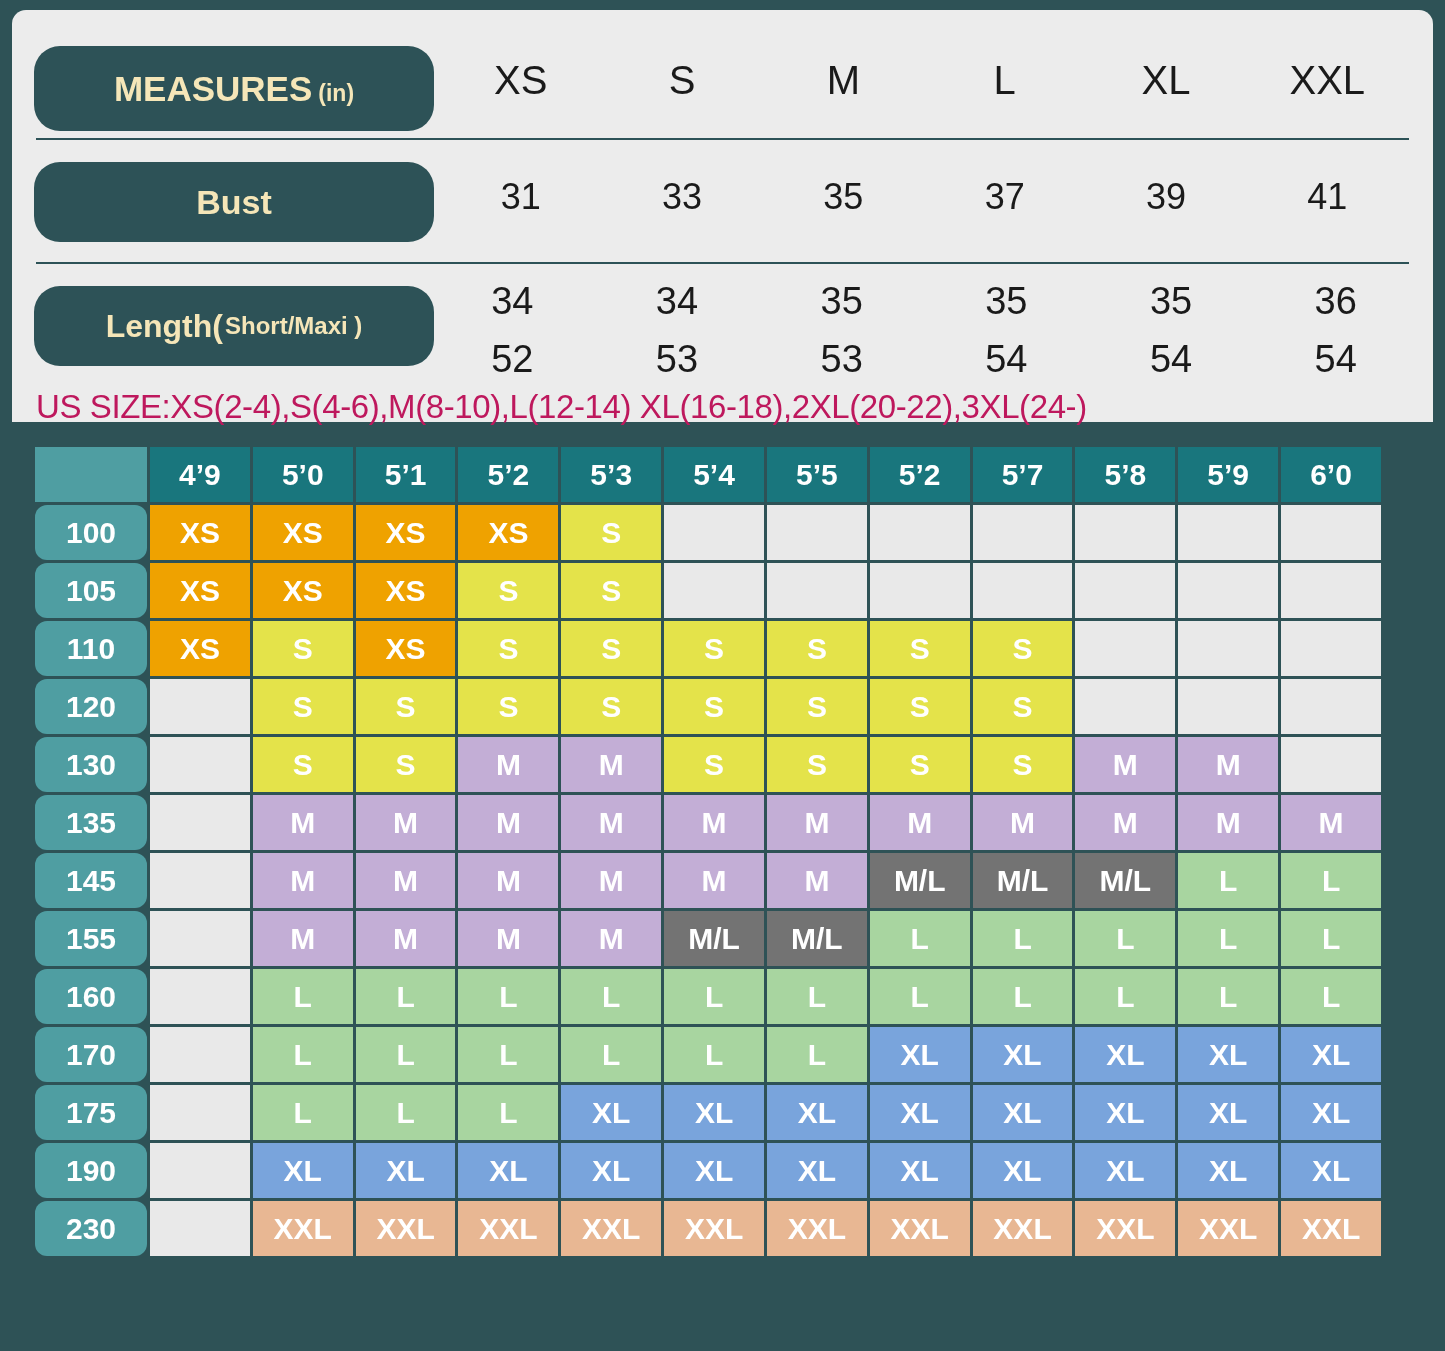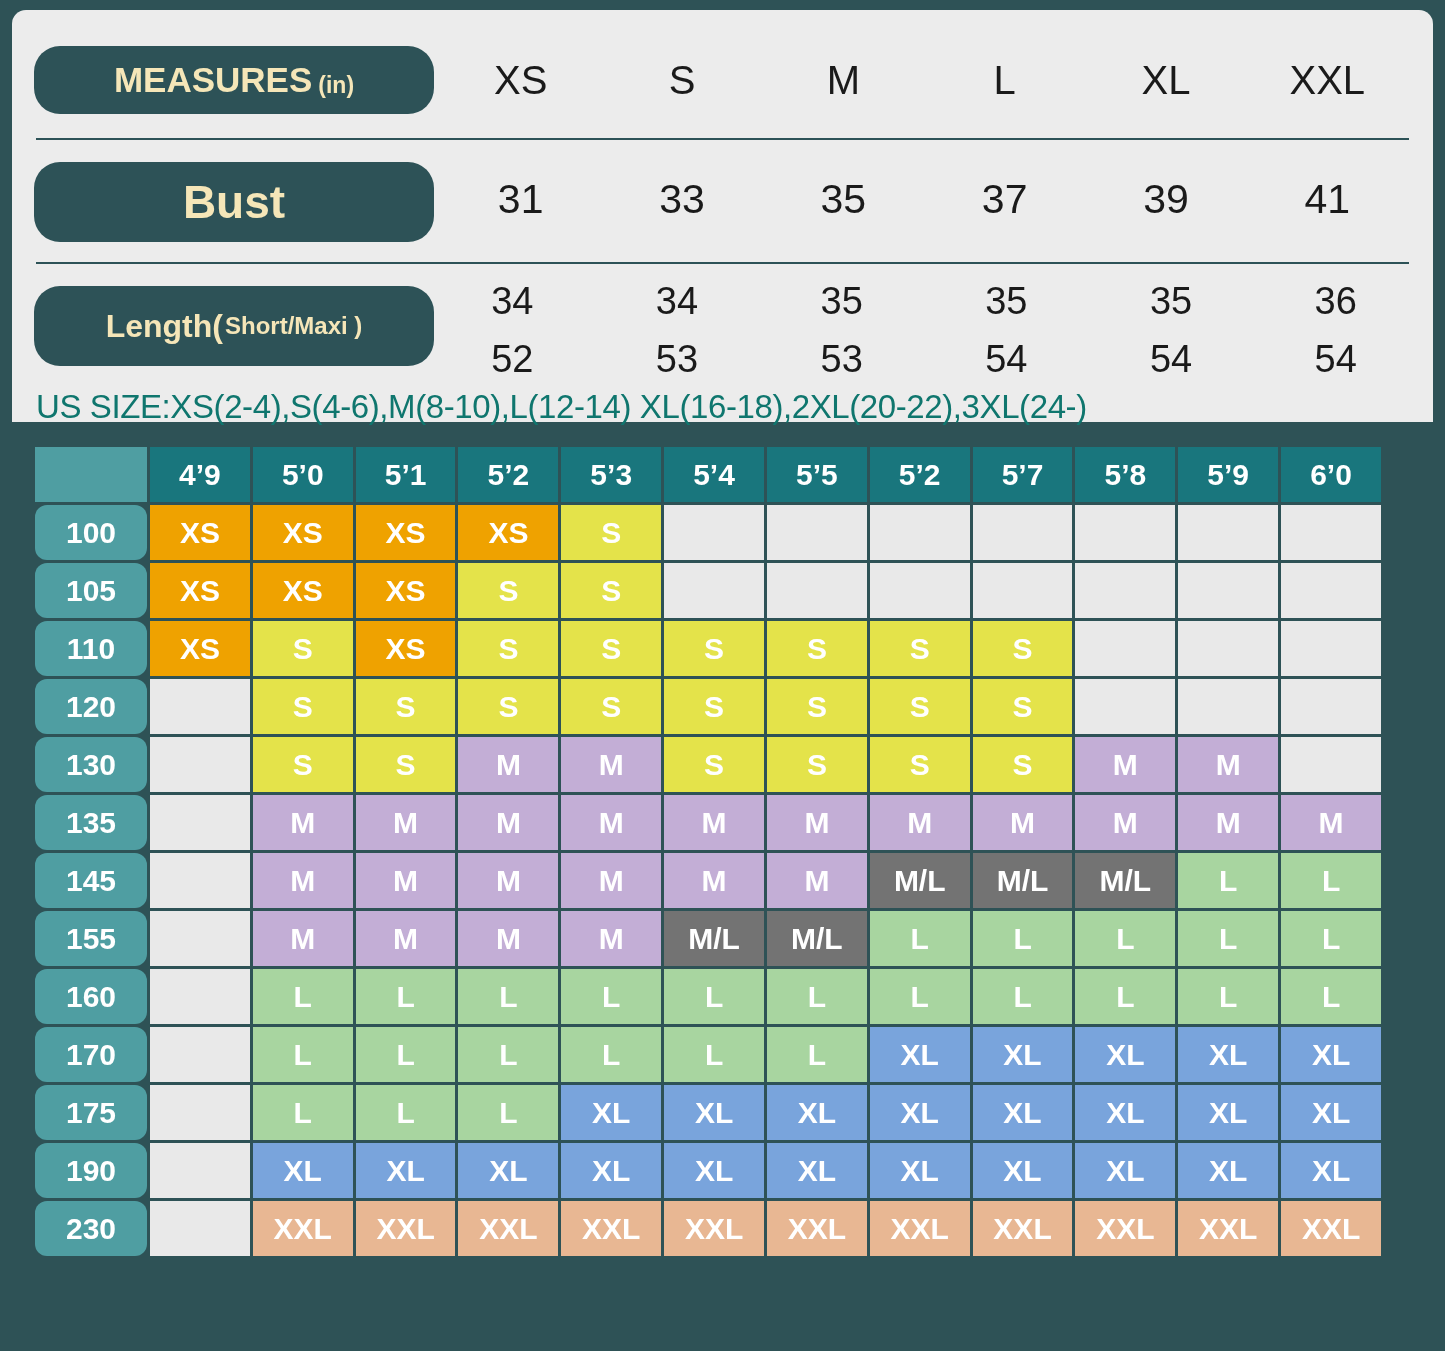--- a/index.html
+++ b/index.html
@@ -44,38 +44,38 @@
     background: #2d5257;
   }
   #hr1 { top: 128px; }
   #hr2 { top: 252px; }
 
   .pill-head {
     position: absolute;
     left: 22px;
     top: 36px;
     width: 400px;
-    height: 68px;
+    height: 85px;
     font-size: 35px;
     font-weight: bold;
   }
   .pill-head .sub {
     font-size: 23px;
     font-weight: bold;
     margin-left: 6px;
     position: relative;
     top: 5px;
   }
   .pill-bust {
     position: absolute;
     left: 22px;
     top: 152px;
     width: 400px;
     height: 80px;
-    font-size: 46px;
+    font-size: 34px;
     font-weight: bold;
   }
   .pill-length {
     position: absolute;
     left: 22px;
     top: 276px;
     width: 400px;
     height: 80px;
     font-size: 32px;
     font-weight: bold;
@@ -96,35 +96,35 @@
     flex: 1;
     text-align: center;
     color: #1a1a1a;
   }
   #head-cols {
     top: 48px;
     font-size: 40px;
   }
   #bust-cols {
     top: 166px;
-    font-size: 41px;
+    font-size: 36px;
   }
   #len-cols {
     top: 262px;
     font-size: 38px;
     line-height: 58px;
     gap: 20px;
   }
 
   #us-size {
     position: absolute;
     left: 24px;
     top: 378px;
     font-size: 33px;
-    color: #0f766e;
+    color: #be185d;
     white-space: nowrap;
     letter-spacing: -0.4px;
   }
 
   
   #grid-panel {
     position: absolute;
     left: 32px;
     top: 444px;
     width: 1352px;

